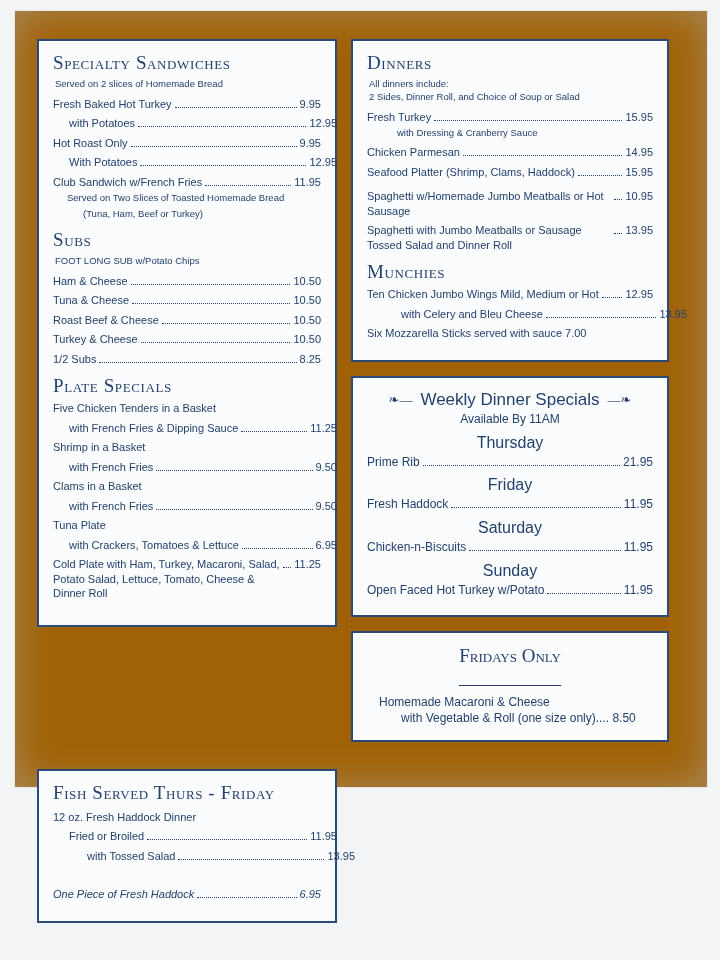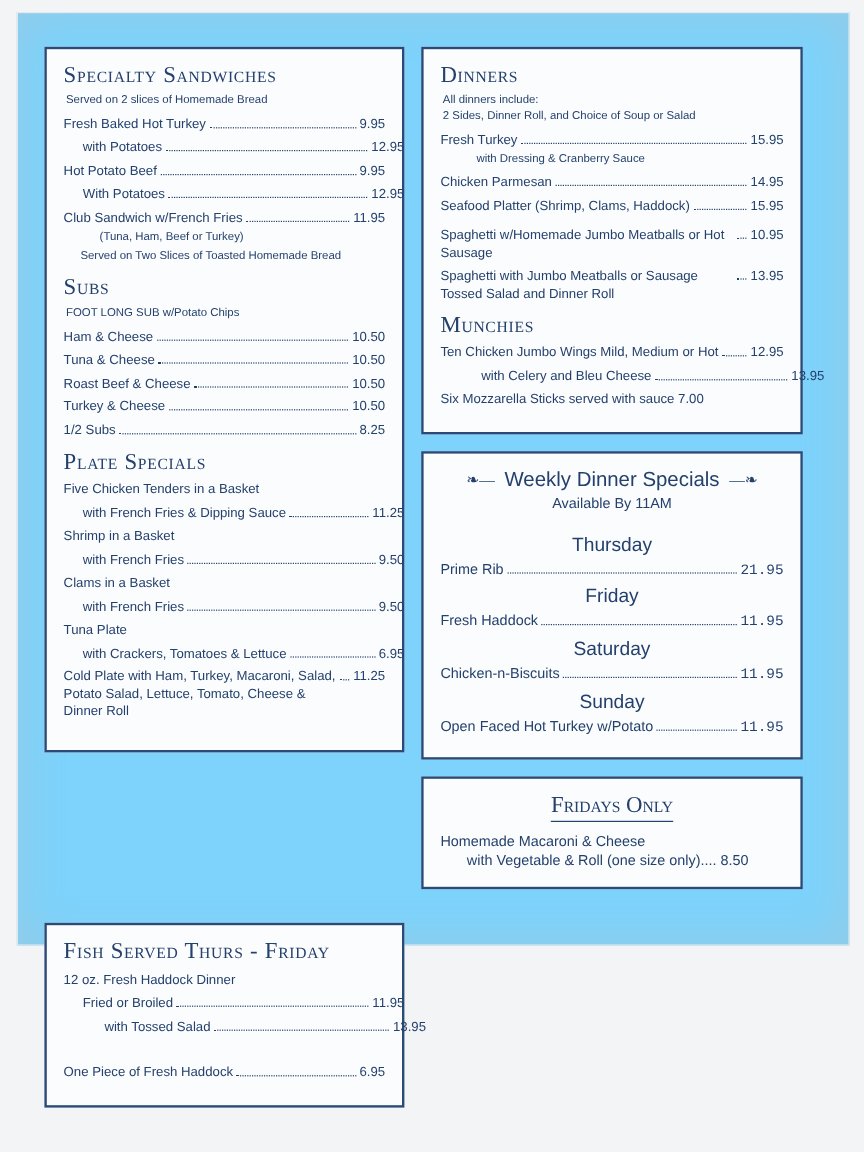--- a/index.html
+++ b/index.html
@@ -20,21 +20,21 @@
     height: 960px;
     background: #f2f4f6;
     box-sizing: border-box;
   }
   .paper {
     position: absolute;
     left: 14px;
     top: 10px;
     width: 694px;
     height: 778px;
-    background: #7dd3fc;
+    background: #a16207;
     box-shadow: inset 0 0 40px rgba(180,190,200,0.45);
     border: 1px solid #e4e8ec;
     box-sizing: border-box;
   }
   .columns {
     position: absolute;
     left: 0; top: 0;
     width: 694px; height: 940px;
     box-sizing: border-box;
     padding: 28px 22px;
@@ -123,49 +123,50 @@
   .flourish {
     color: #24416d;
     font-size: 13px;
     line-height: 1;
   }
   .avail {
     font-family: "Liberation Sans", sans-serif;
     font-size: 12px;
     text-align: center;
     color: #24416d;
-    margin-bottom: 20px;
+    margin-bottom: 8px;
   }
   .day {
     font-family: "Liberation Sans", sans-serif;
     font-size: 16px;
     text-align: center;
     color: #24416d;
     margin: 6px 0 3px 0;
   }
   .wk-item { font-size: 12px; margin-bottom: 2px; }
-  .wk-item .pr { font-size: 12px; font-family: Liberation Mono, monospace; }
+  .wk-item .pr { font-size: 12px; }
 
   .fri-title {
     font-variant: small-caps;
     font-size: 19px;
     text-align: center;
     color: #24416d;
     border-bottom: 1.5px solid #24416d;
     display: inline-block;
-    padding-bottom: 1px;
+    padding-bottom: 18px;
     margin: 0 auto 8px auto;
   }
   .center-wrap { text-align: center; }
   .fri-line {
     font-family: "Liberation Sans", sans-serif;
     font-size: 12px;
     color: #24416d;
     line-height: 1.35;
     text-align: left;
+    margin-left: 12px;
   }
   .spacer-grow { flex: 1 1 auto; }
 </style>
 </head>
 <body>
 
 <div class="page">
   <div class="paper">
     <div class="columns">
 
@@ -181,36 +182,36 @@
               <span class="nm">Fresh Baked Hot Turkey</span>
               <span class="dots"></span>
               <span class="pr">9.95</span>
             </div>
             <div class="item sub">
               <span class="nm">with Potatoes</span>
               <span class="dots"></span>
               <span class="pr">12.95</span>
             </div>
             <div class="item">
-              <span class="nm">Hot Potato Beef</span>
+              <span class="nm">Hot Roast Only</span>
               <span class="dots"></span>
               <span class="pr">9.95</span>
             </div>
             <div class="item sub">
               <span class="nm">With Potatoes</span>
               <span class="dots"></span>
               <span class="pr">12.95</span>
             </div>
             <div class="item">
               <span class="nm">Club Sandwich w/French Fries</span>
               <span class="dots"></span>
               <span class="pr">11.95</span>
             </div>
+            <div class="note">Served on Two Slices of Toasted Homemade Bread</div>
             <div class="note indent2">(Tuna, Ham, Beef or Turkey)</div>
-            <div class="note">Served on Two Slices of Toasted Homemade Bread</div>
           </div>
 
           <div class="sec">
             <div class="heading">Subs</div>
             <div class="subheading">FOOT LONG SUB w/Potato Chips</div>
 
             <div class="item">
               <span class="nm">Ham &amp; Cheese</span>
               <span class="dots"></span>
               <span class="pr">10.50</span>
@@ -295,21 +296,21 @@
           <div class="item sub">
             <span class="nm">Fried or Broiled</span>
             <span class="dots"></span>
             <span class="pr">11.95</span>
           </div>
           <div class="item sub2">
             <span class="nm">with Tossed Salad</span>
             <span class="dots"></span>
             <span class="pr">13.95</span>
           </div>
-          <div class="item" style="margin-top:24px;">
+          <div class="item" style="margin-top:24px;font-style:italic;">
             <span class="nm">One Piece of Fresh Haddock</span>
             <span class="dots"></span>
             <span class="pr">6.95</span>
           </div>
         </div>
 
       </div>
 
       <div class="col col-right">
 

